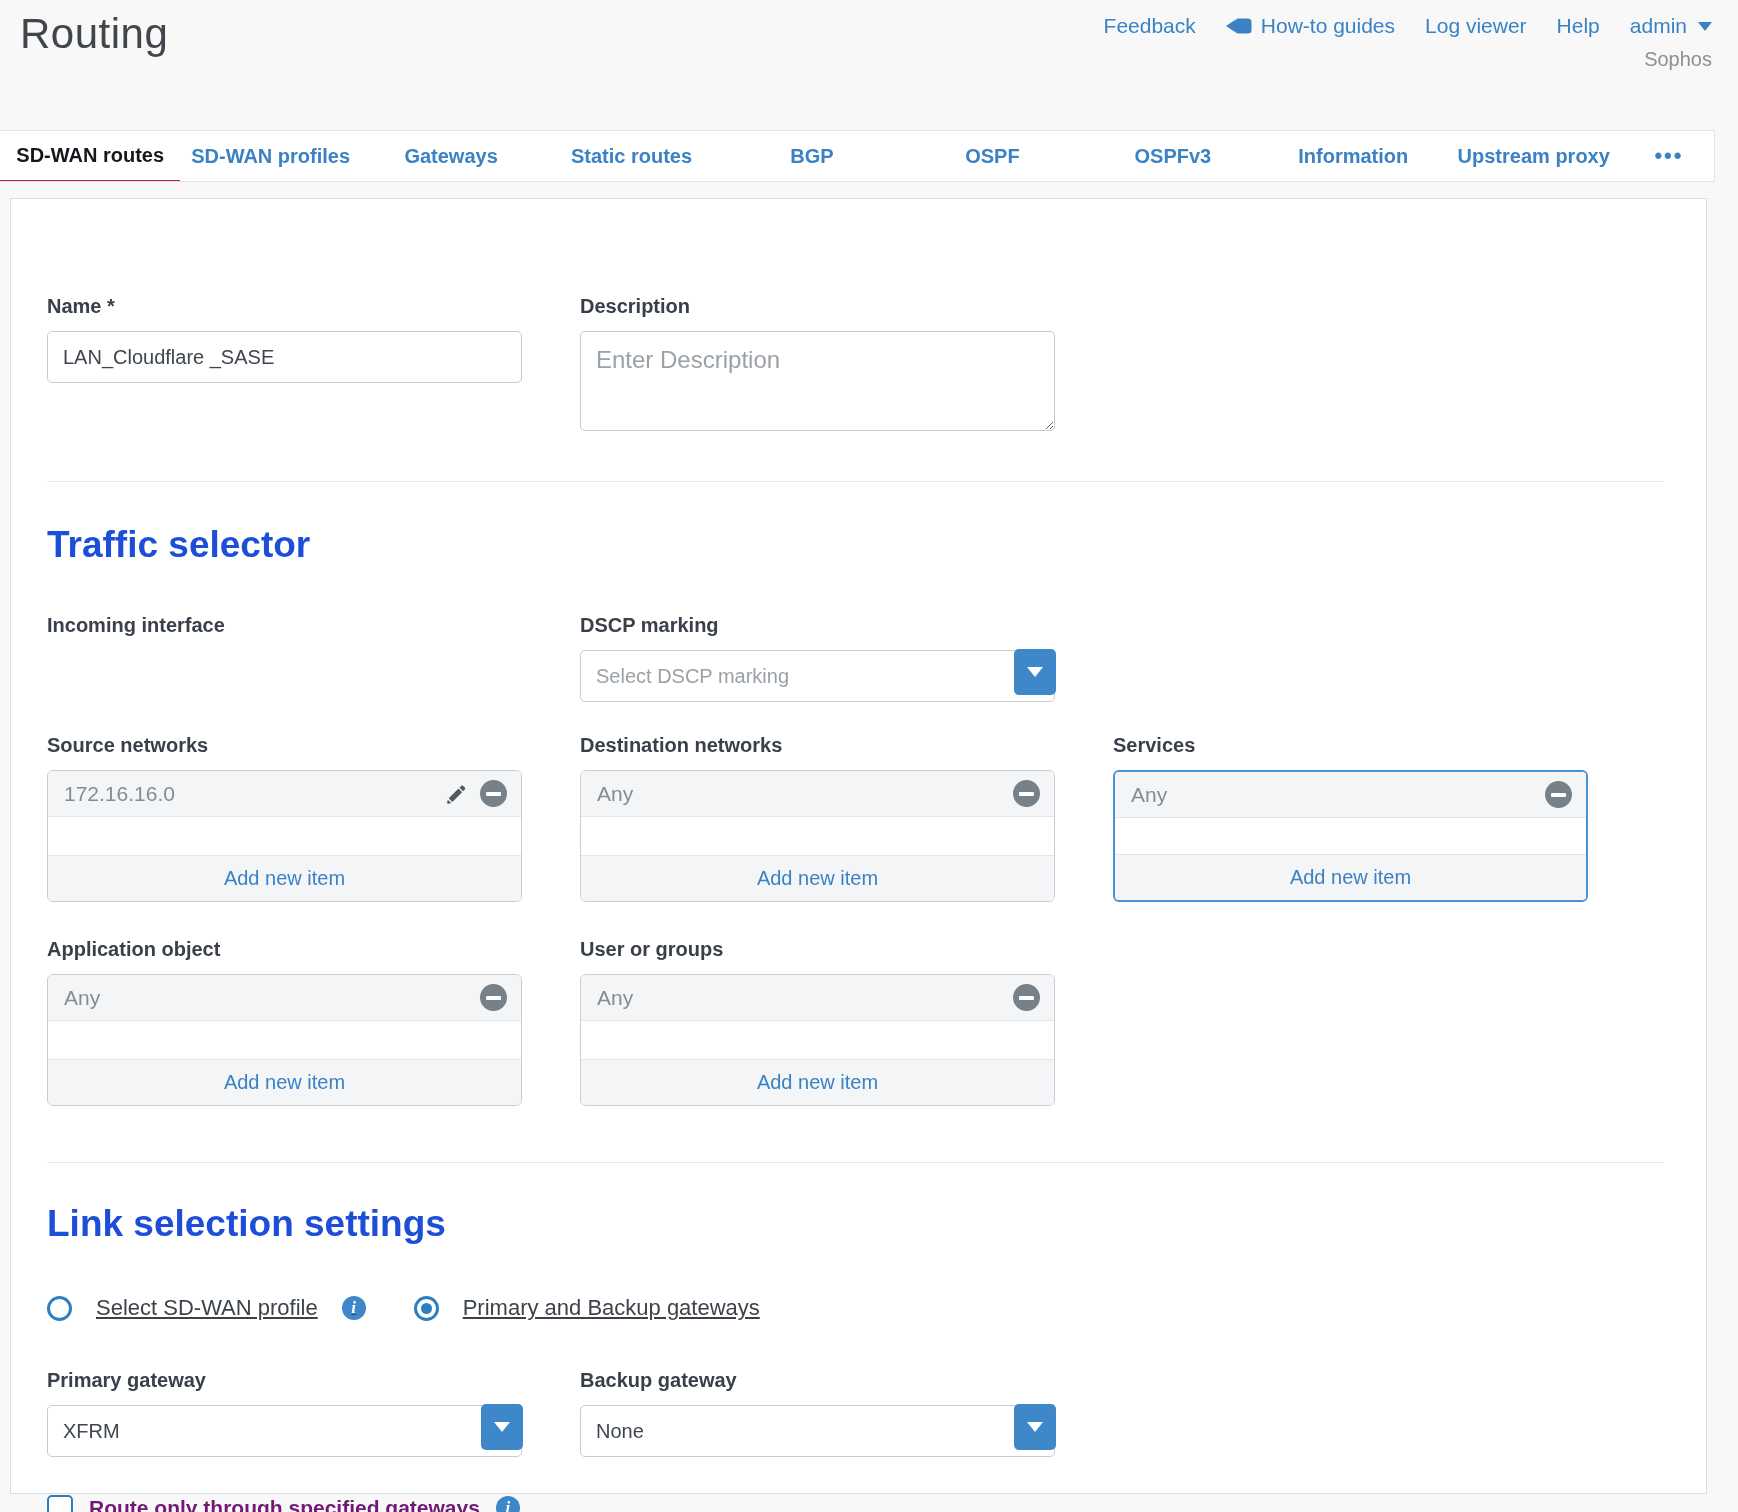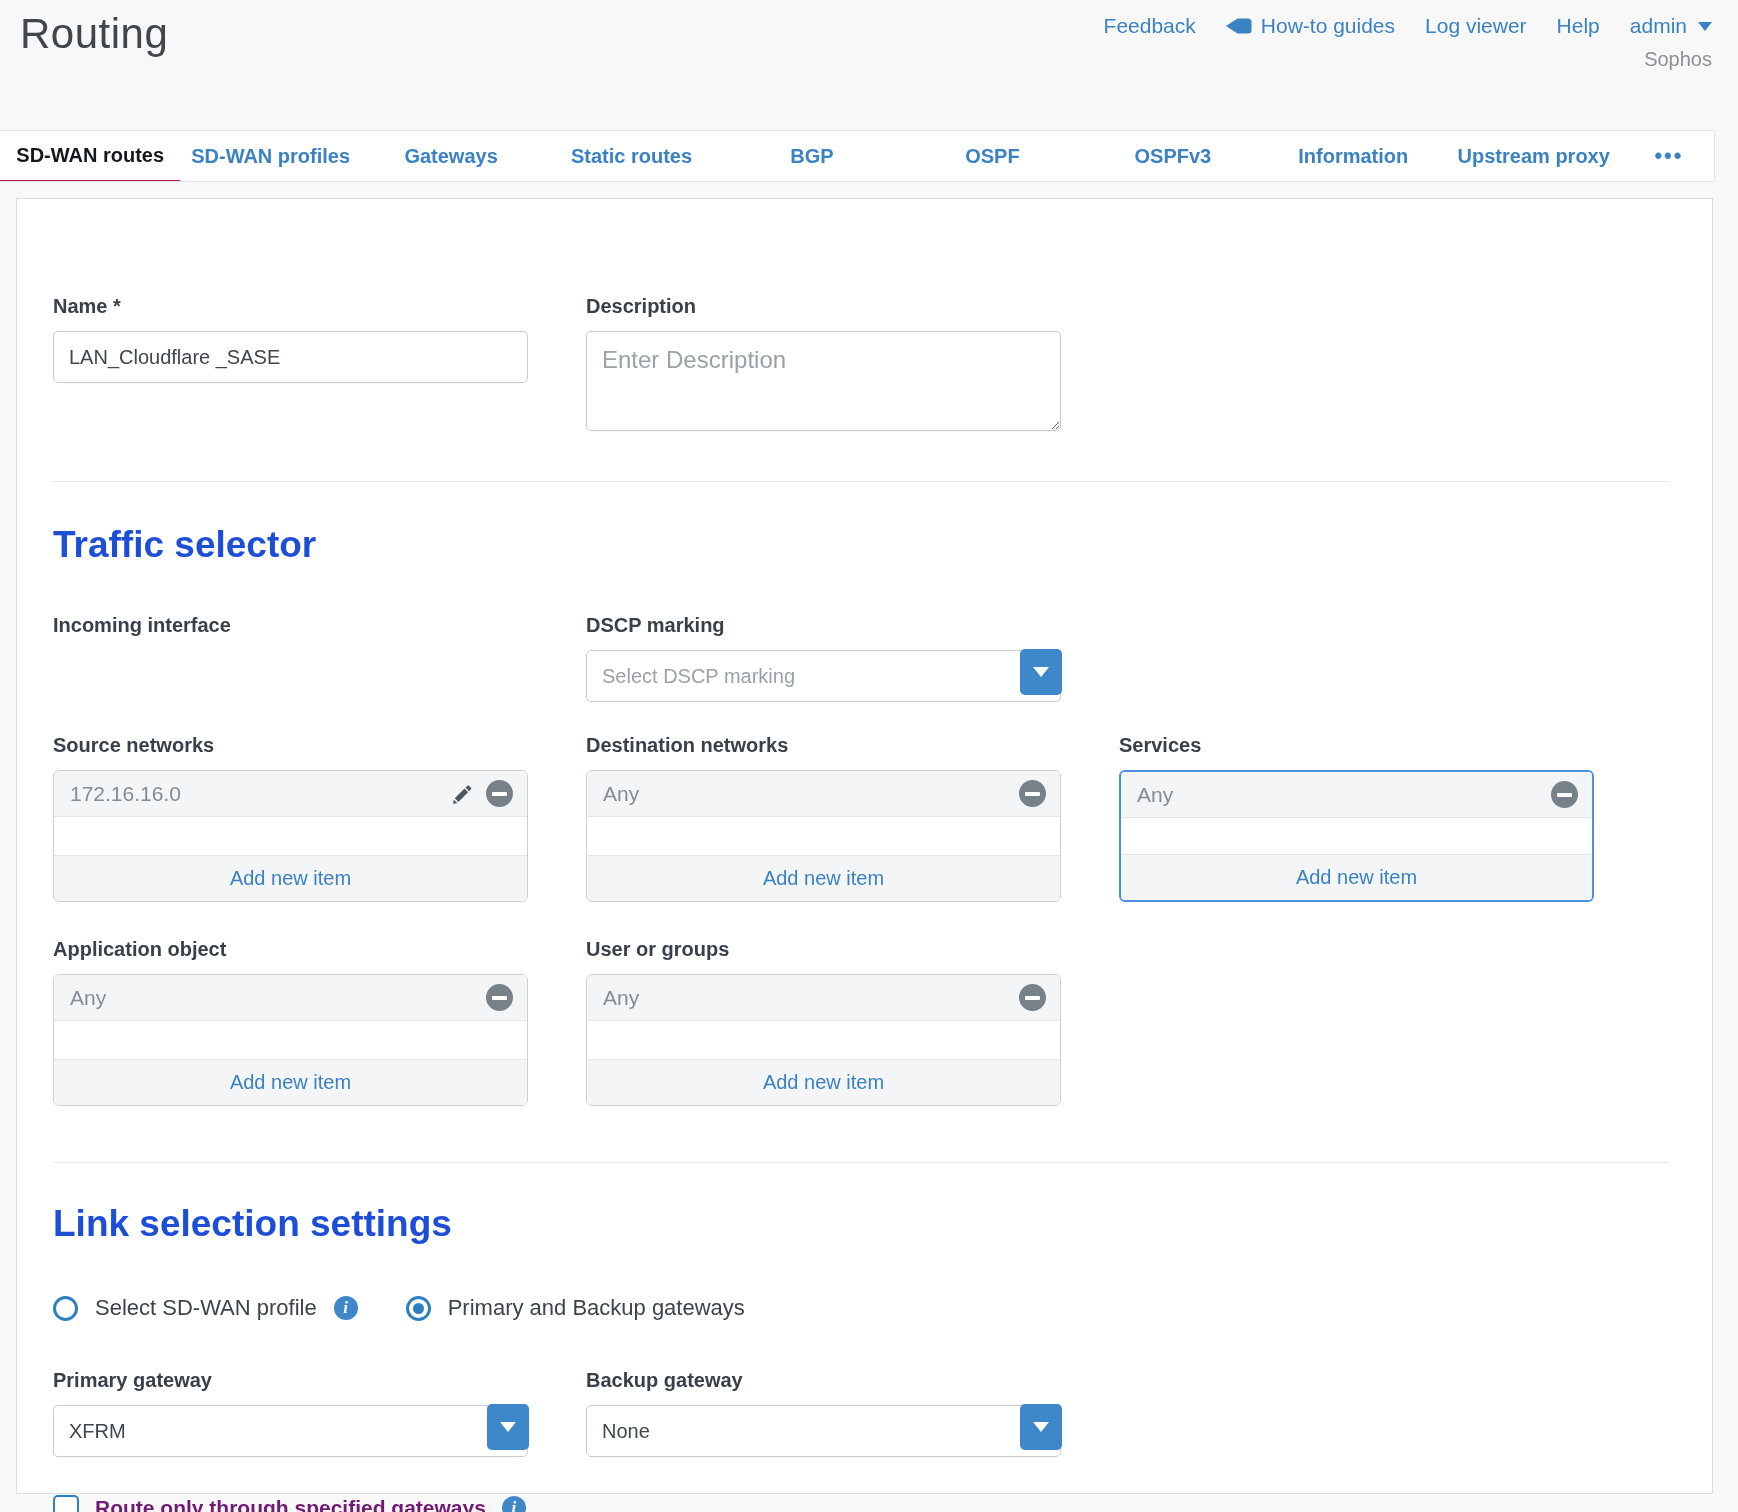--- a/index.html
+++ b/index.html
@@ -21,21 +21,21 @@
 
   
   .tab-bar { position:absolute; top:130px; left:0; width:1715px; height:52px; background:#fff;
              border:1px solid #e2e3e4; border-left:none; display:flex; align-items:stretch; }
   .tab { flex:1; display:flex; align-items:center; justify-content:center; font-size:20px; font-weight:700;
          color:#3a82c4; cursor:pointer; position:relative; white-space:nowrap; }
   .tab.active { color:#14181c; border-bottom:1px solid #be185d; }
   .tab.more { flex:0 0 90px; font-size:22px; letter-spacing:2px; }
 
   
-  .card { position:absolute; left:16px; top:198px; width:1697px; height:1296px; background:#fff; border:1px solid #dcdfe2; }
+  .card { position:absolute; left:10px; top:198px; width:1697px; height:1296px; background:#fff; border:1px solid #dcdfe2; }
   .card-inner { padding:96px 42px 0 36px; }
 
   .grid3 { display:grid; grid-template-columns:475px 475px 475px; column-gap:58px; }
 
   .field-label { display:block; font-size:20px; font-weight:700; color:#39404a; margin-bottom:13px; }
   .text-input { width:100%; height:52px; border:1px solid #c6ccd2; border-radius:5px; padding:0 15px;
                 font-size:20px; color:#3f464d; font-family:"Liberation Sans",sans-serif; background:#fff; outline:none; }
   .text-input::placeholder, textarea::placeholder { color:#9aa1a7; }
   textarea.desc { width:100%; height:100px; border:1px solid #c6ccd2; border-radius:5px; padding:14px 15px;
                   font-size:24px; color:#3f464d; font-family:"Liberation Sans",sans-serif; resize:both; outline:none; }
@@ -64,21 +64,21 @@
   .pencil { margin-right:10px; }
   .minus-circle { width:27px; height:27px; border-radius:50%; background:#76818a; position:relative; }
   .minus-circle::after { content:""; position:absolute; left:6px; right:6px; top:12px; height:4px; background:#fff; border-radius:1px; }
 
   .m-top-40 { margin-top:40px; }
   .m-top-36 { margin-top:36px; }
 
   
   .hr2 { margin-top:56px; }
   .radio-row { display:flex; align-items:center; gap:48px; margin-top:50px; }
-  .radio-group { display:flex; align-items:center; gap:17px; }
+  .radio-group { display:flex; align-items:center; gap:24px;text-decoration:underline; }
   .radio { width:25px; height:25px; border-radius:50%; border:3px solid #2e7fc0; background:#fff; position:relative; cursor:pointer; flex:0 0 25px; }
   .radio.selected::after { content:""; position:absolute; left:4px; top:4px; width:11px; height:11px; border-radius:50%; background:#2e7fc0; }
   .radio-label { font-size:22px; color:#3c434a; }
   .info-icon { width:24px; height:24px; border-radius:50%; background:#3e87c8; color:#fff; display:flex; align-items:center; justify-content:center;
                font-family:"Liberation Serif", serif; font-style:italic; font-weight:700; font-size:17px; cursor:pointer; flex:0 0 24px; }
 
   .gateway-row { margin-top:48px; }
   .checkbox-row { display:flex; align-items:center; gap:16px; margin-top:46px; }
   .checkbox { width:26px; height:26px; border:2.5px solid #2e7fc0; border-radius:5px; background:#fff; cursor:pointer; flex:0 0 26px; }
   .checkbox-label { font-size:21px; font-weight:700; color:#701a75; }

